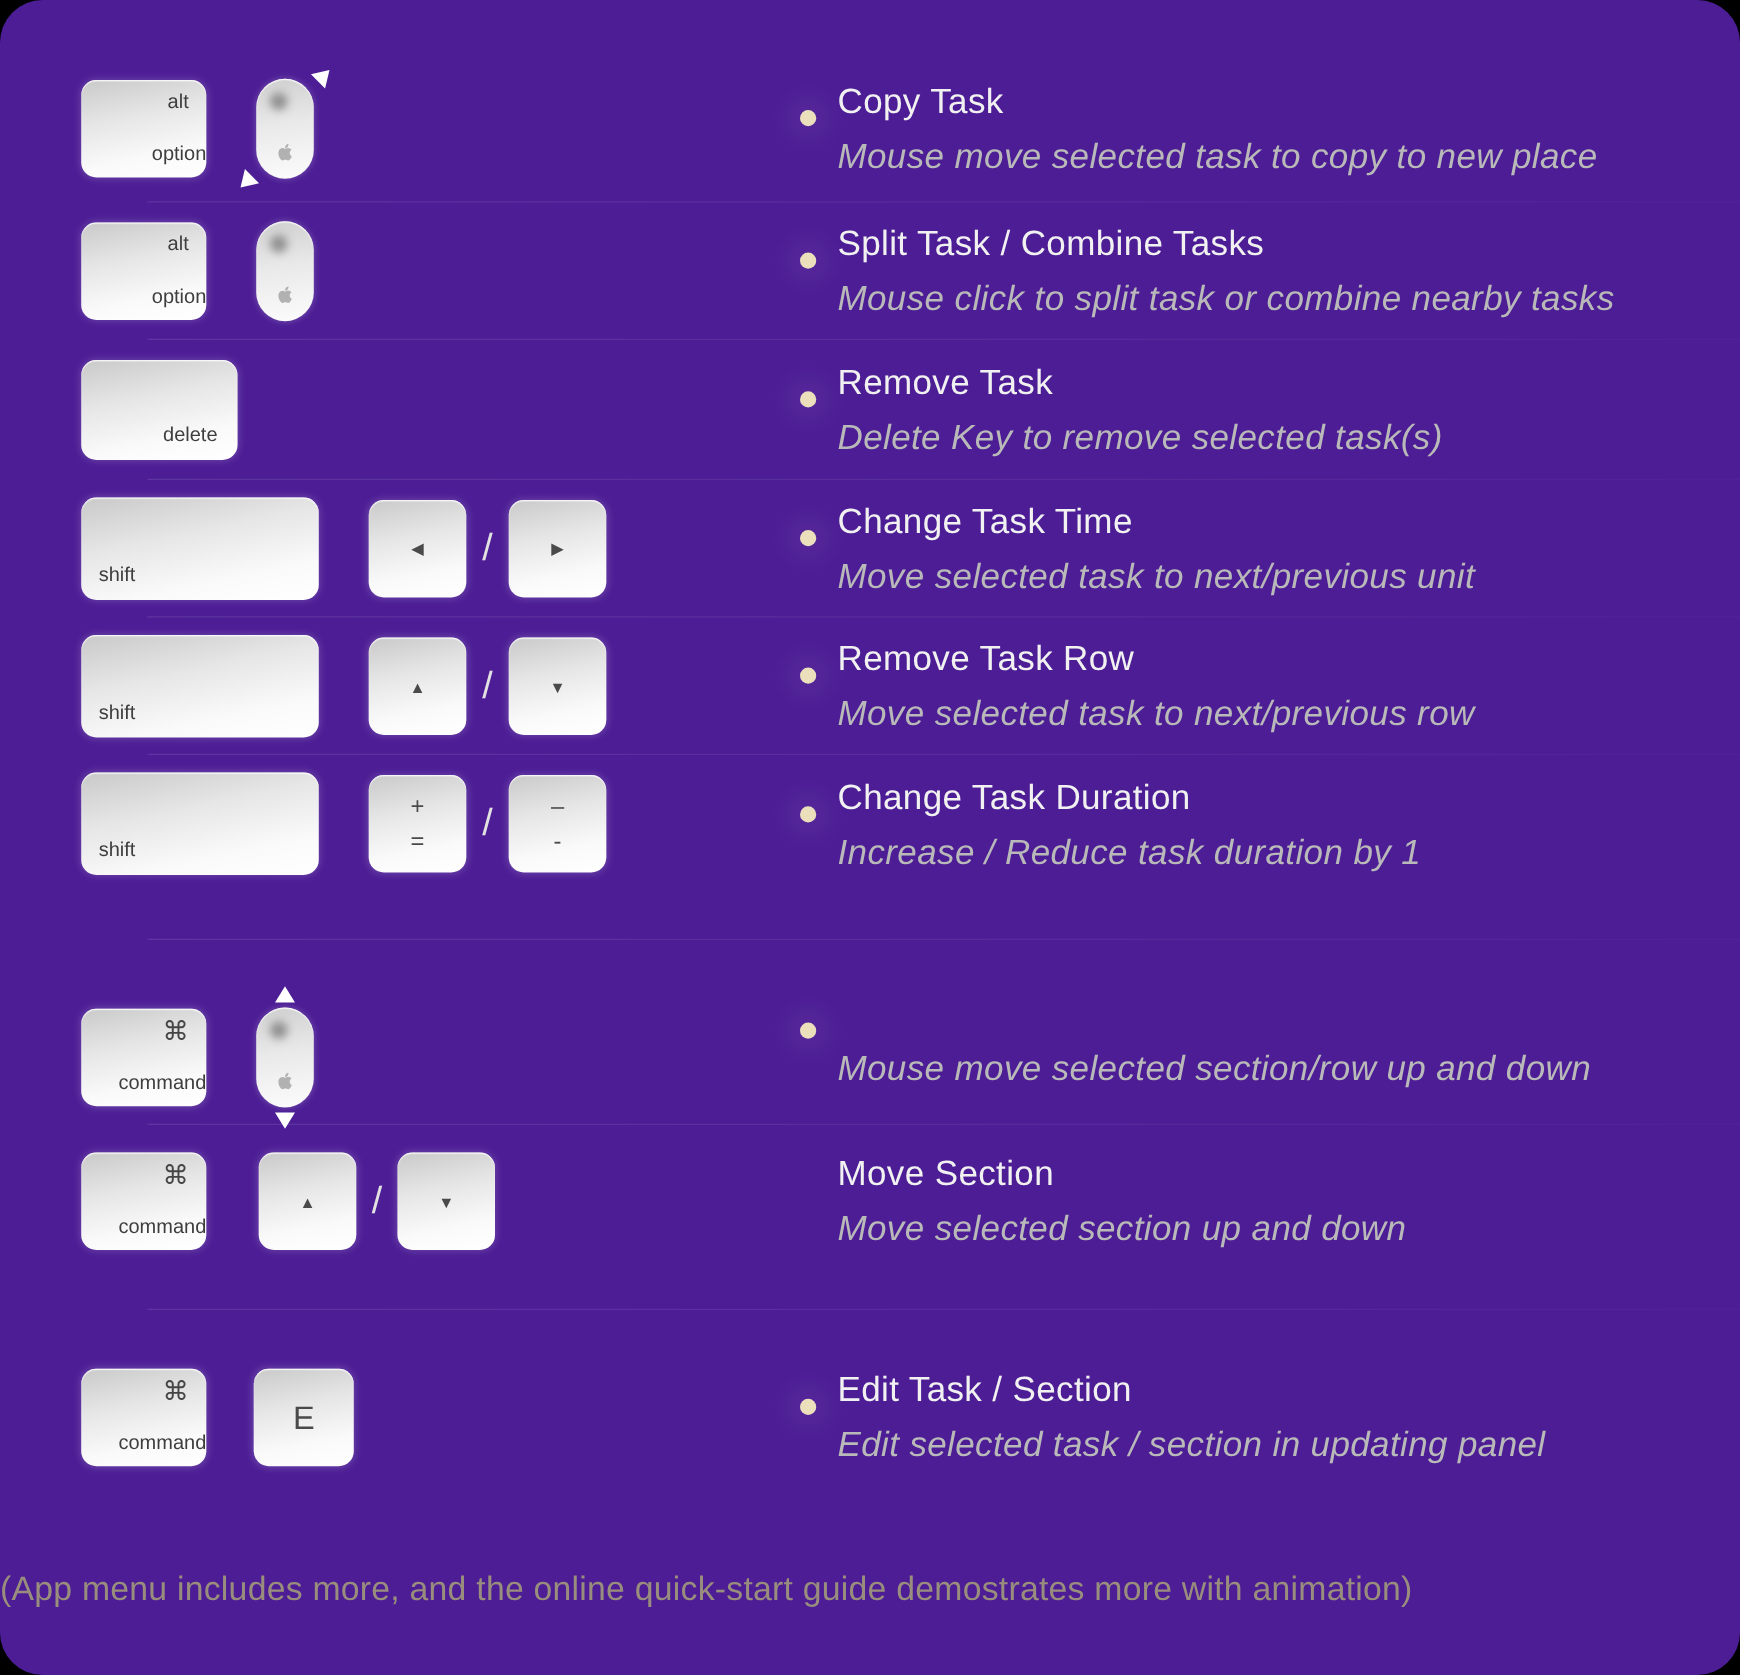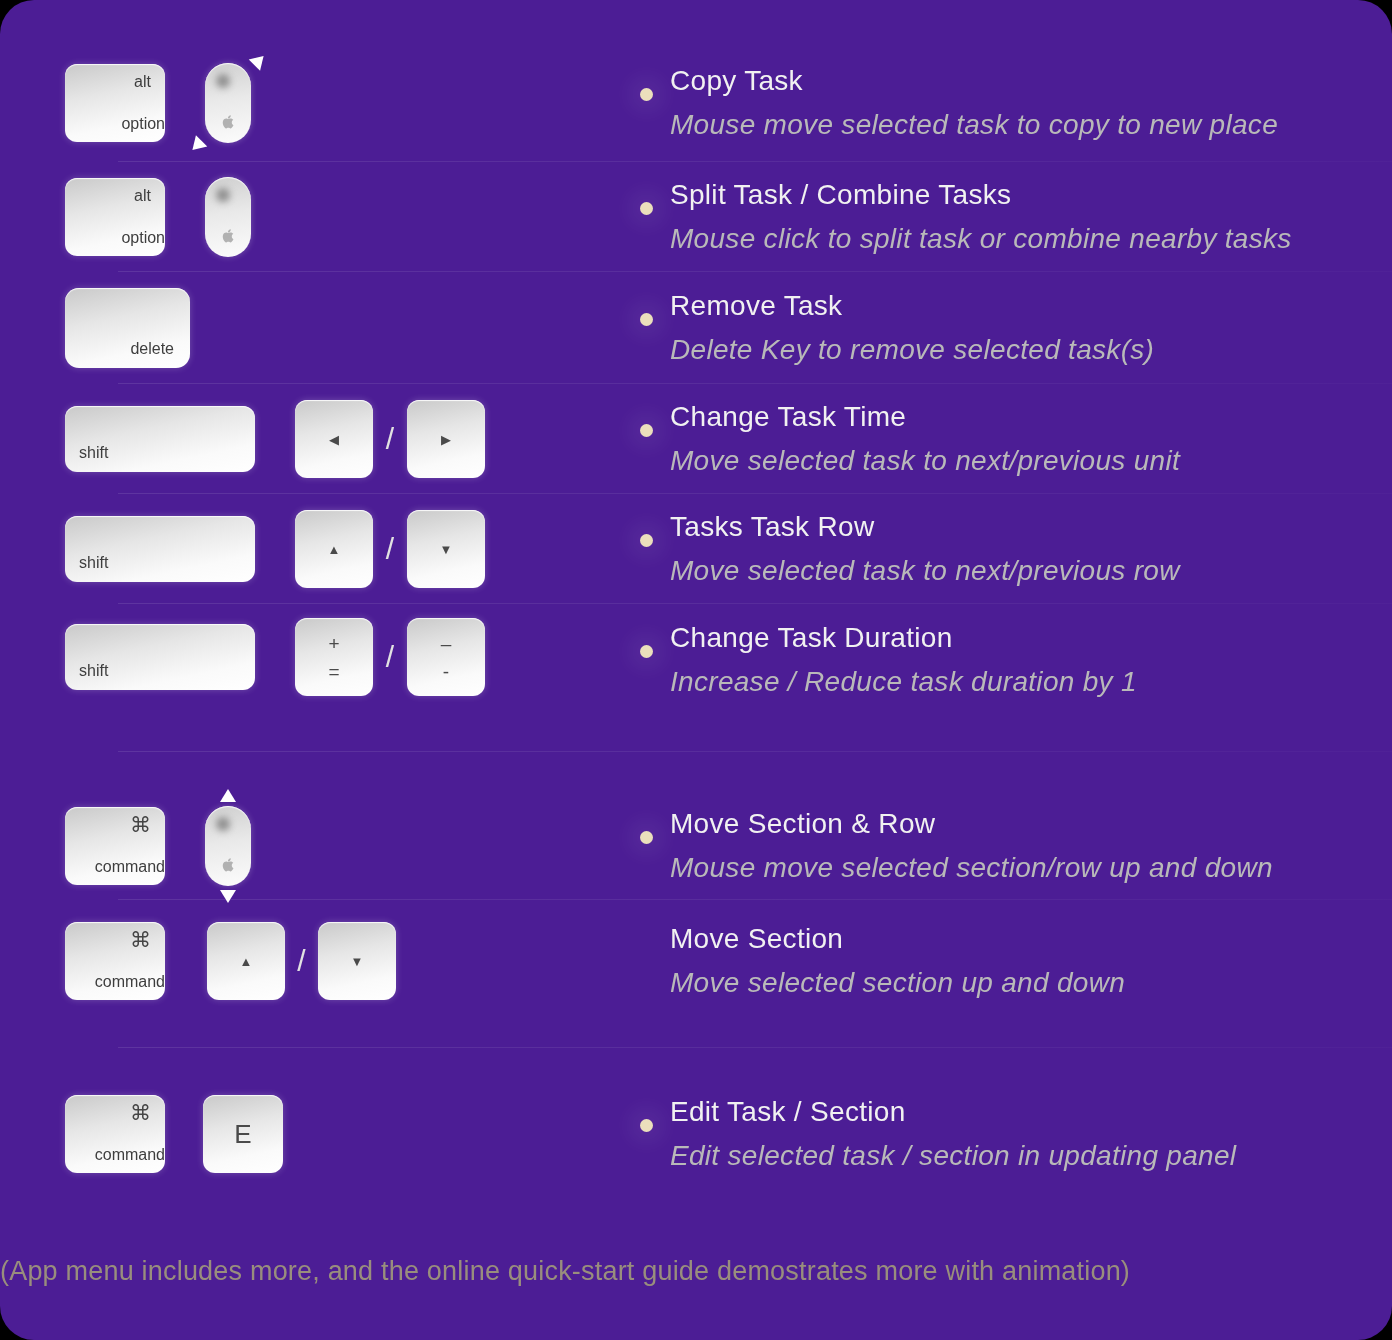--- a/index.html
+++ b/index.html
@@ -24,22 +24,22 @@
 
   .keys{width:575px;flex:0 0 575px;display:flex;align-items:center;}
   .text{flex:1;}
 
   
   .key{position:relative;border-radius:12px;box-sizing:border-box;
     background:linear-gradient(168deg,#c9c9c9 0%,#e6e6e6 38%,#fafafa 74%,#ffffff 100%);
     box-shadow:0 0 7px rgba(255,255,255,0.22), inset 0 1px 1px rgba(255,255,255,0.9);
     color:#3e3e3e;}
   .key-mod{width:100px;height:78px;}
-  .key-del{width:125px;height:80px;border-radius:14px;}
-  .key-wide{width:190px;height:66px;}
+  .key-del{width:125px;height:80px;}
+  .key-wide{width:190px;height:82px;}
   .key-sq{width:78px;height:78px;display:flex;align-items:center;justify-content:center;}
   .key-e{width:80px;height:78px;display:flex;align-items:center;justify-content:center;font-size:26px;color:#4a4a4a;}
   .k-top{position:absolute;top:9px;right:14px;font-size:16px;}
   .k-top.sym{font-size:21px;top:6px;color:#454545;}
   .k-bottom{position:absolute;bottom:9px;left:0;right:0;text-align:right;font-size:16px;}
   .k-br{position:absolute;bottom:10px;right:16px;font-size:16px;}
   .k-bl{position:absolute;bottom:10px;left:14px;font-size:16px;}
   .k-arrow{font-size:13px;color:#4a4a4a;}
   .k-stack{display:flex;flex-direction:column;align-items:center;gap:9px;font-size:19px;color:#4a4a4a;line-height:1;}
   .slash{width:34px;text-align:center;font-size:30px;color:#e2e2e2;font-weight:300;}
@@ -167,21 +167,21 @@
         <span class="k-arrow">▲</span>
       </div>
       <div class="slash">/</div>
       <div class="key key-sq">
         <span class="k-arrow">▼</span>
       </div>
     </div>
     <div class="text">
       <div class="title-line">
         <span class="bullet"></span>
-        <span class="title">Tasks Task Row</span>
+        <span class="title">Remove Task Row</span>
       </div>
       <div class="subtitle">Move selected task to next/previous row</div>
     </div>
   </div>
 
   <div class="row r6">
     <div class="keys">
       <div class="key key-wide">
         <span class="k-bl">shift</span>
       </div>
@@ -219,21 +219,20 @@
         <svg class="apple" width="12" height="14" viewBox="0 0 13 16">
           <path fill="#9c9c9c" d="M10.8 8.5c0-2 1.6-2.9 1.7-3-.9-1.3-2.3-1.5-2.8-1.5-1.2-.1-2.3.7-2.9.7-.6 0-1.5-.7-2.5-.7C3 4 1.8 4.8 1.1 6-.2 8.3.8 11.7 2 13.5c.6.9 1.4 1.9 2.4 1.8 1 0 1.3-.6 2.5-.6s1.5.6 2.5.6c1 0 1.7-.9 2.3-1.8.7-1 1-2 1-2.1-.1 0-1.9-.8-1.9-2.9zM8.9 2.9c.5-.7 .9-1.6 .8-2.6-.8 0-1.8.5-2.4 1.2-.5.6-1 1.6-.8 2.5.9.1 1.8-.4 2.4-1.1z"></path>
         </svg>
         <span class="tri tri-up"></span>
         <span class="tri tri-down"></span>
       </div>
     </div>
     <div class="text">
       <div class="title-line">
         <span class="bullet"></span>
-        <span class="title">Move Section &amp; Row</span>
       </div>
       <div class="subtitle">Mouse move selected section/row up and down</div>
     </div>
   </div>
 
   <div class="row r8">
     <div class="keys">
       <div class="key key-mod">
         <span class="k-top sym">⌘</span>
         <span class="k-bottom">command</span>

